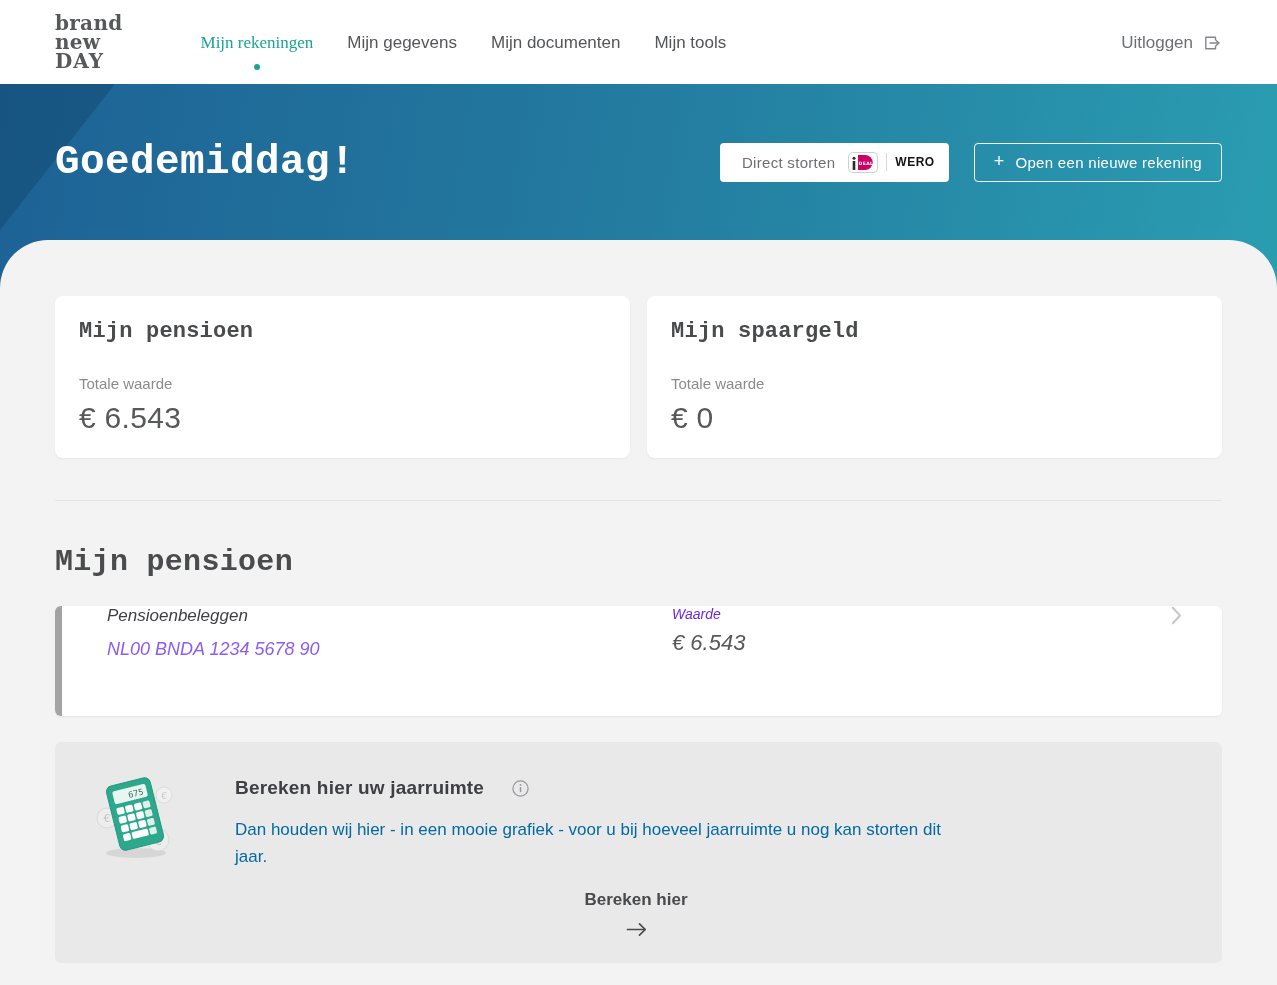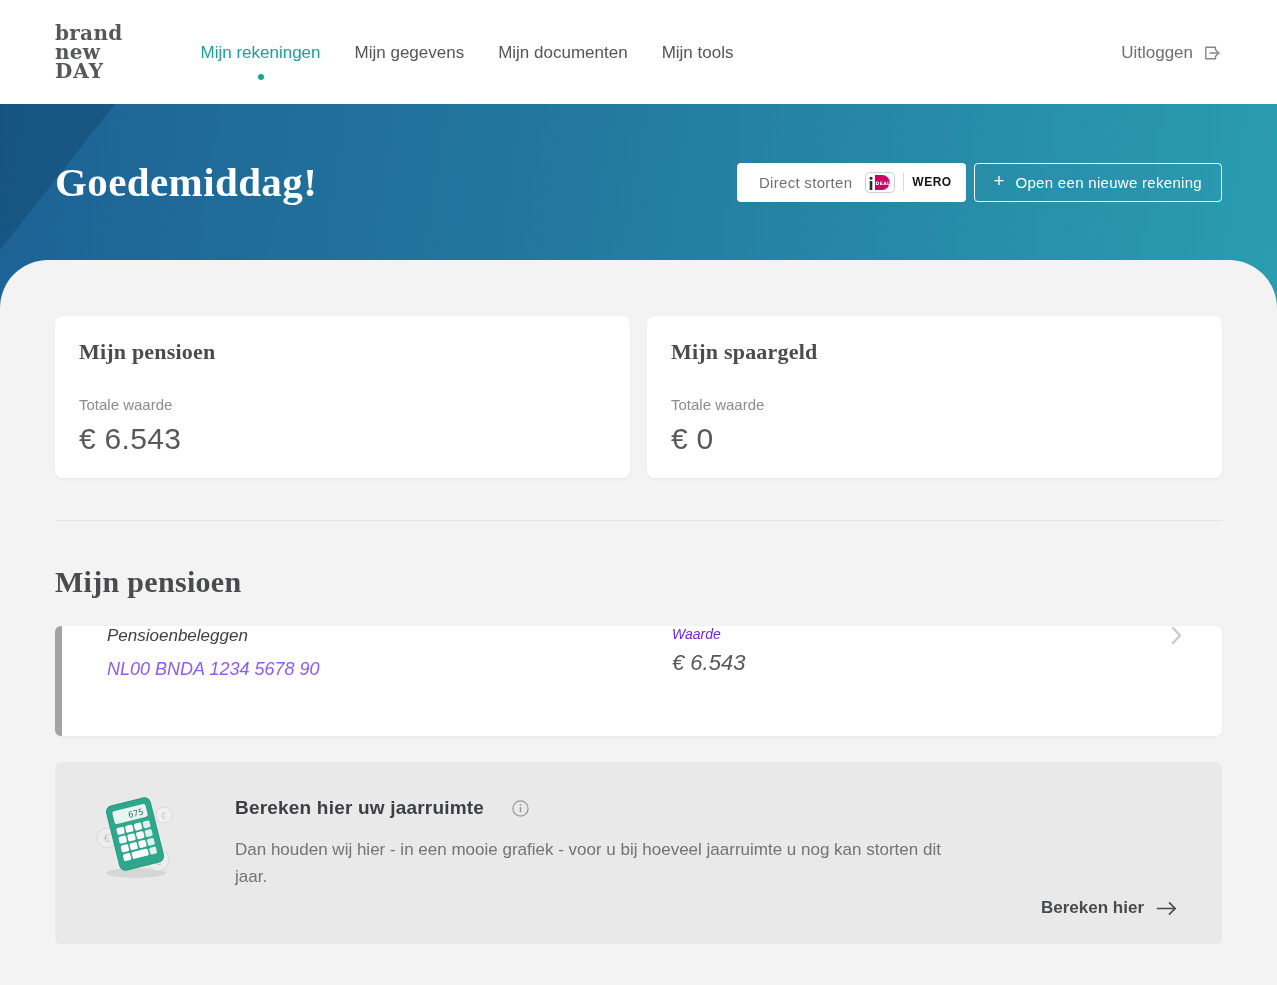--- a/index.html
+++ b/index.html
@@ -2,39 +2,39 @@
 <html><head>
 <meta charset="utf-8">
 <style>
   * { margin:0; padding:0; box-sizing:border-box; }
   html,body { width:1277px; height:985px; overflow:hidden; }
   body {
     font-family:"Liberation Sans", sans-serif;
     background:#f3f3f4;
     color:#55565a;
   }
-  .serif { font-family:Liberation Serif, serif; }
+  .serif { font-family:Liberation Mono, monospace; }
 
   
   .header {
-    height:104px; background:#ffffff;
+    height:84px; background:#ffffff;
     display:flex; align-items:center;
     padding:0 55px; position:relative; z-index:3;
   }
   .logo {
     font-family:"DejaVu Serif", serif;
     font-weight:700; font-size:20px; line-height:0.95;
     color:#57585a; letter-spacing:0.3px; cursor:pointer;
   }
   .logo .l3 { letter-spacing:1px; }
   .nav { display:flex; gap:34px; margin-left:78px; margin-top:2px; }
   .nav-item {
     font-size:17px; color:#55565a; cursor:pointer; position:relative;
   }
-  .nav-item.active { color:#1ba296; }
+  .nav-item.active { color:#1ba296;font-family:Liberation Serif, serif; }
   .nav-item.active::after {
     content:""; position:absolute; left:50%; transform:translateX(-50%);
     bottom:-17px; width:6px; height:6px; border-radius:50%; background:#1ba296;
   }
   .logout {
     margin-left:auto; display:flex; align-items:center; gap:9px;
     font-size:17px; color:#6e6f73; cursor:pointer; margin-top:2px;
   }
 
   
@@ -48,21 +48,21 @@
     border-top:146px solid rgba(9,42,74,0.25);
     border-right:115px solid transparent;
   }
   .hero-inner {
     height:156px; display:flex; align-items:center;
     padding:0 55px; position:relative;
   }
   .greeting {
     font-size:41px; font-weight:700; color:#ffffff; letter-spacing:0.4px;
   }
-  .hero-actions { margin-left:auto; display:flex; gap:8px; align-items:center; }
+  .hero-actions { margin-left:auto; display:flex; gap:25px; align-items:center; }
   .btn-direct {
     background:#ffffff; border:none; border-radius:4px; cursor:pointer;
     height:39px; padding:0 14px 0 22px;
     display:flex; align-items:center; gap:13px;
     font-size:15px; color:#6f7074; letter-spacing:0.3px;
     font-family:"Liberation Sans", sans-serif;
   }
   .pay-logos { display:flex; align-items:center; gap:8px; }
   .pay-sep { width:1px; height:18px; background:#d8d8da; }
   .wero-text {
@@ -120,26 +120,26 @@
   .banner {
     margin-top:26px; background:#e9e9ea; border-radius:6px;
     padding:30px 45px 26px 40px; position:relative;
   }
   .banner-top { display:flex; }
   .banner-icon { width:140px; flex:0 0 140px; padding-top:4px; }
   .banner-body { padding-top:5px; }
   .banner-title-row { display:flex; align-items:center; gap:28px; }
   .banner-title { font-size:19px; font-weight:700; color:#3e3f43; letter-spacing:0.2px; }
   .banner-desc {
-    font-size:17px; color:#737373; line-height:1.6;
+    font-size:17px; color:#0369a1; line-height:1.6;
     margin-top:17px; max-width:715px;
   }
   .banner-cta {
     display:flex; justify-content:flex-end; align-items:center; gap:12px;
-    margin-top:8px; cursor:pointer;
+    margin-top:20px; cursor:pointer;flex-direction:column;
   }
   .banner-cta-label { font-size:17px; font-weight:700; color:#494a4c; }
 </style>
 </head>
 <body>
 
 <header class="header">
   <div class="logo">
     <div class="l1">brand</div>
     <div class="l2">new</div>

